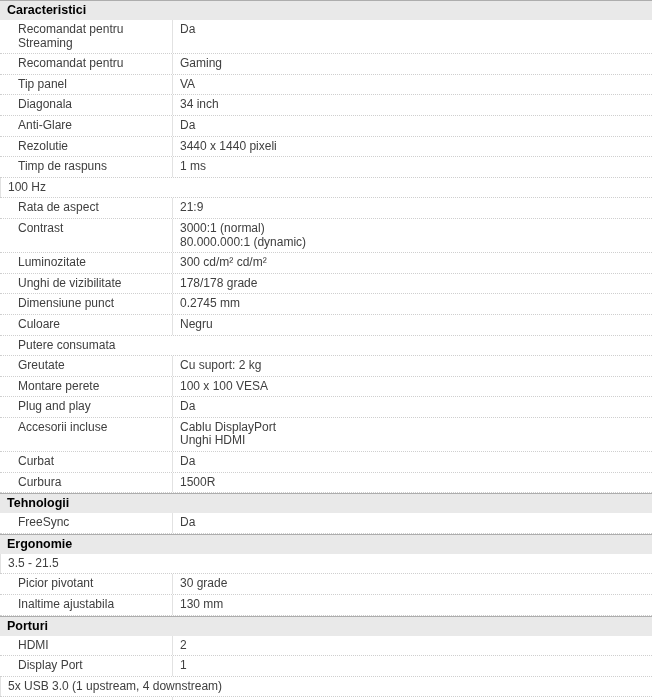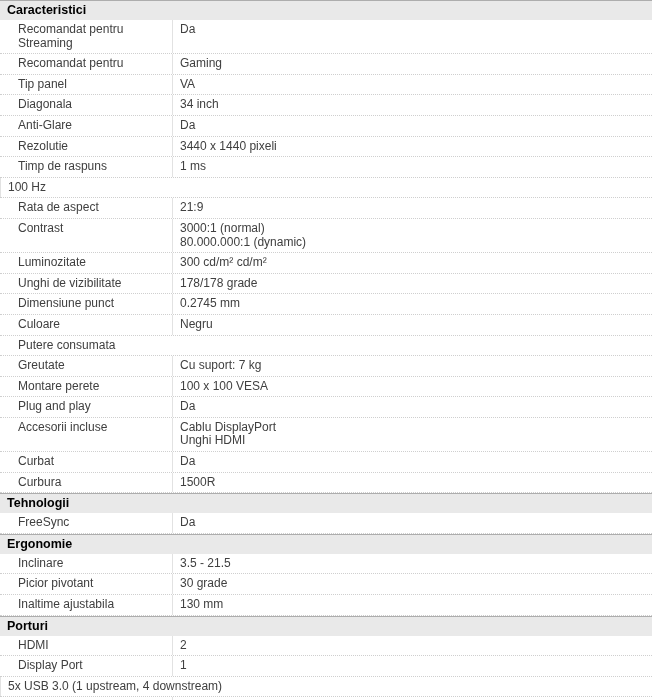--- a/index.html
+++ b/index.html
@@ -159,21 +159,21 @@
           </div>
   </div>
 
   <div class="spec-row">
     <div class="spec-label">Putere consumata</div>
   </div>
 
   <div class="spec-row">
     <div class="spec-label">Greutate</div>
     <div class="spec-value">
-            <div class="value-line">Cu suport: 7 kg</div>
+            <div class="value-line">Cu suport: 2 kg</div>
           </div>
   </div>
 
   <div class="spec-row">
     <div class="spec-label">Montare perete</div>
     <div class="spec-value">
             <div class="value-line">100 x 100 VESA</div>
           </div>
   </div>
 
@@ -221,21 +221,20 @@
   </div>
 </div>
   </section>
 
   <section>
     <div class="section-header">
       <span class="section-title">Ergonomie</span>
     </div>
     <div class="section-rows">
   <div class="spec-row">
-    <div class="spec-label">Inclinare</div>
     <div class="spec-value">
             <div class="value-line">3.5 - 21.5</div>
           </div>
   </div>
 
   <div class="spec-row">
     <div class="spec-label">Picior pivotant</div>
     <div class="spec-value">
             <div class="value-line">30 grade</div>
           </div>

